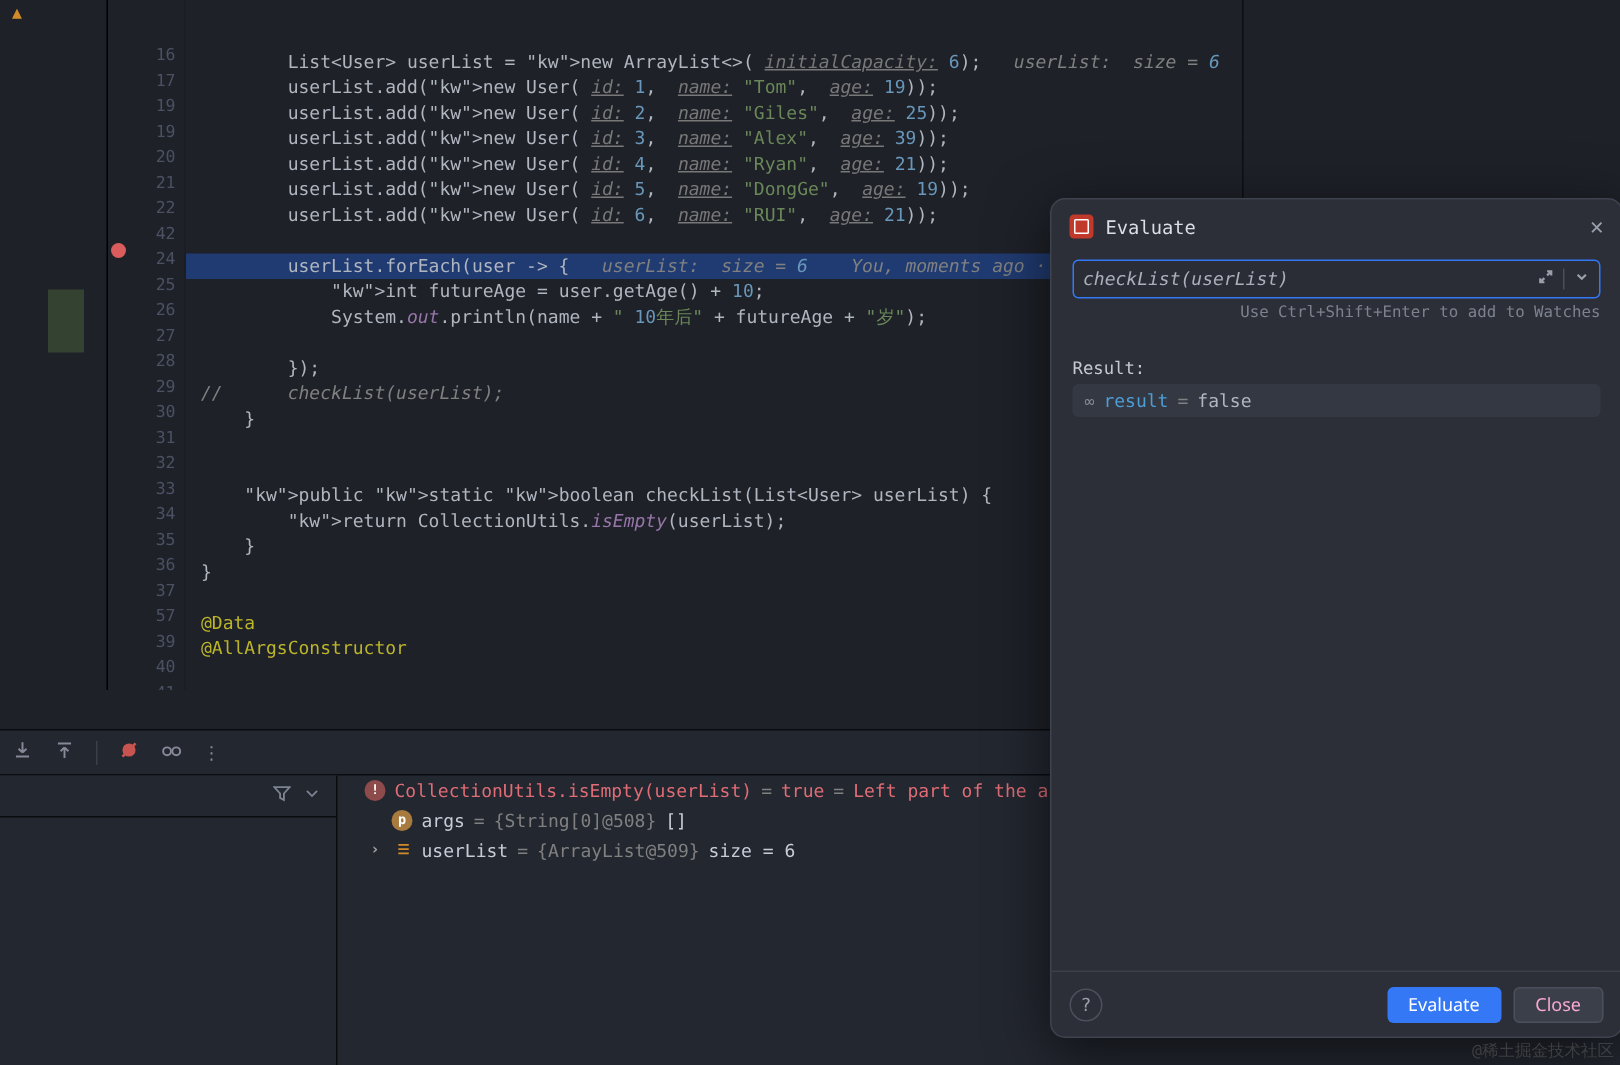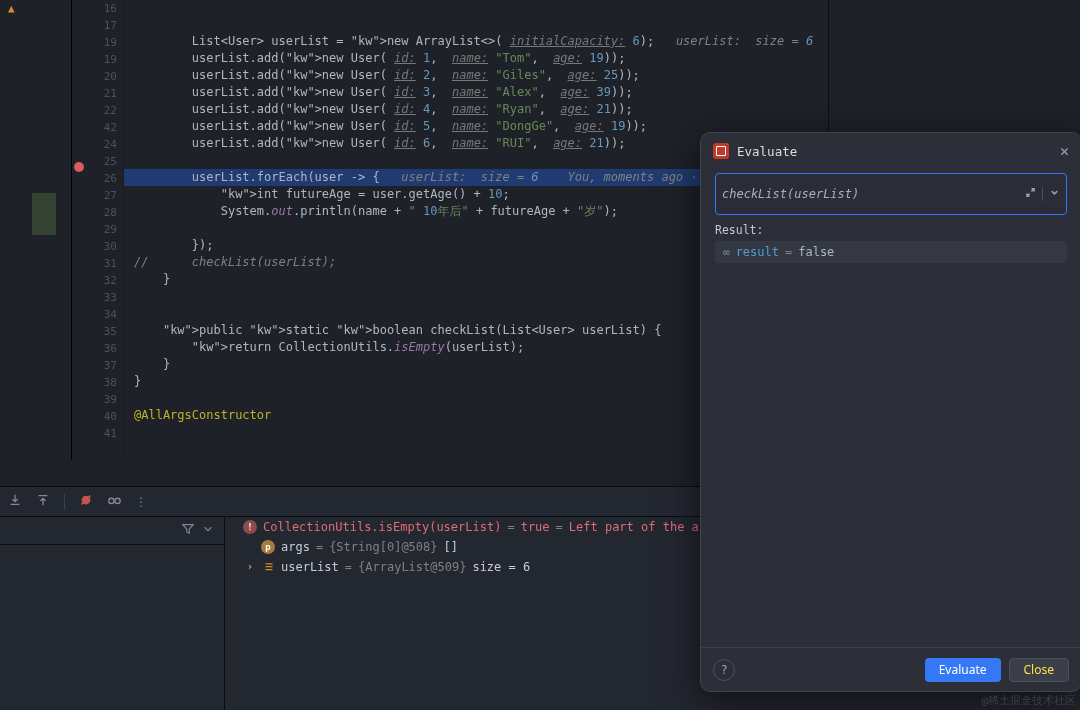--- a/index.html
+++ b/index.html
@@ -22,21 +22,21 @@
     --blue:#3478f6;
     --link:#287bde;
   }
   *{box-sizing:border-box;margin:0;padding:0;font-family:"SF Mono","Menlo","Consolas",monospace;}
   body{background:var(--bg);color:var(--text);width:1080px;height:710px;overflow:hidden;position:relative;font-size:12px;}
   .main{position:absolute;top:0;left:0;right:0;height:460px;display:flex;}
   .left-col{width:72px;height:100%;background:var(--bg);border-right:1px solid #000;}
   .left-mark{position:absolute;left:8px;top:2px;color:#d08a2a;font-size:11px;}
   .coverage{position:absolute;left:32px;top:193px;width:24px;height:42px;background:#4e6b3c;opacity:.45;}
   .editor{flex:1;display:flex;height:100%;overflow:hidden;}
-  .gutter{width:36px;background:var(--bg);border-right:1px solid #1a1d23;text-align:right;padding-right:6px;padding-top:0;}
+  .gutter{width:36px;background:var(--bg);border-right:1px solid #1a1d23;text-align:right;padding-right:6px;padding-top:28px;}
   .gutter div{height:17px;line-height:17px;color:#495163;font-size:11px;}
   .bpcol{width:16px;background:var(--bg);position:relative;}
   .bp{position:absolute;left:2px;top:162px;width:10px;height:10px;border-radius:50%;background:#db5c5c;}
   .lines{flex:1;padding-top:16px;position:relative;}
   .code-line{height:17px;line-height:17px;white-space:pre;padding-left:10px;}
   .hl{background:rgba(33,66,131,.8);}
   .str{color:var(--str);}
   .num{color:var(--num);}
   .param{color:var(--hint);font-style:italic;text-decoration:underline;}
   .cmn{color:#808080;font-style:italic;}
@@ -66,34 +66,34 @@
 
   
   .popup{position:absolute;top:132px;left:700px;width:382px;height:560px;background:#2c2f38;border:1px solid #3e434e;border-radius:10px;box-shadow:0 10px 40px rgba(0,0,0,.6);display:flex;flex-direction:column;}
   .phead{height:36px;display:flex;align-items:center;padding:0 12px;}
   .phead .icon{width:16px;height:16px;background:#c0392b;border-radius:3px;margin-right:8px;position:relative;}
   .phead .icon::after{content:"";position:absolute;inset:3px;border:1.5px solid #fff;border-radius:1px;}
   .phead .title{color:#d9dde4;font-size:12.5px;}
   .phead .close{margin-left:auto;color:#9aa0ab;font-size:15px;cursor:pointer;}
   .pbody{flex:1;padding:4px 14px 0;}
   .plabel{font-size:11.5px;color:#c3c8d1;margin-bottom:4px;}
-  .exprbox{display:flex;border:1.5px solid var(--blue);background:#2a2d36;border-radius:4px;height:42px;align-items:center;padding:0 6px;}
+  .exprbox{display:flex;border:1.5px solid var(--blue);background:#2a2d36;border-radius:4px;height:26px;align-items:center;padding:0 6px;}
   .exprbox .expr{flex:1;color:#aab0bb;font-style:italic;font-size:12px;}
   .exprbox .ctrls{display:flex;gap:6px;color:#8c929e;}
   .exprbox svg{width:11px;height:11px;stroke:#9aa0ab;fill:none;stroke-width:1.6;}
   .hinttext{color:#7c828e;font-size:10.5px;text-align:right;margin-top:3px;}
-  .resbox{margin-top:8px;}
+  .resbox{margin-top:24px;}
   .resrow{background:#343842;border-radius:4px;height:22px;display:flex;align-items:center;padding:0 8px;gap:6px;font-size:12px;}
   .resrow .link{color:#4e9dd6;}
   .pfoot{height:44px;border-top:1px solid #3a3f49;display:flex;align-items:center;padding:0 12px;gap:8px;}
   .helpbtn{width:22px;height:22px;border-radius:50%;border:1px solid #4b505c;color:#9aa0ab;display:flex;align-items:center;justify-content:center;font-size:12px;}
   .pfoot .spacer{flex:1;}
   .btn{height:24px;padding:0 14px;border-radius:4px;font-size:12px;display:flex;align-items:center;cursor:pointer;font-family:system-ui,-apple-system,sans-serif;}
   .btn.primary{background:var(--blue);color:#fff;}
-  .btn.secondary{background:#3b3f4a;color:#fde047;border:1px solid #4b505c;}
+  .btn.secondary{background:#3b3f4a;color:#f9a8d4;border:1px solid #4b505c;}
   .right-tab{position:absolute;right:0;top:515px;color:#9aa0ab;font-size:11px;padding:4px 8px;}
 </style>
 </head>
 <body>
 
 <div class="main">
   <div class="left-col">
     <span class="left-mark">▲</span>
     <div class="coverage"></div>
   </div>
@@ -117,21 +117,21 @@
         <div>28</div>
         <div>29</div>
         <div>30</div>
         <div>31</div>
         <div>32</div>
         <div>33</div>
         <div>34</div>
         <div>35</div>
         <div>36</div>
         <div>37</div>
-        <div>38</div>
+        <div>57</div>
         <div>39</div>
         <div>40</div>
         <div>41</div>
       </div>
     <div class="lines" id="lines">
         <div class="code-line">&nbsp;</div>
         <div class="code-line">        List&lt;User&gt; userList = <span class="&lt;span">"kw"</span>&gt;new ArrayList&lt;&gt;( <span class="param">initialCapacity:</span> <span class="num">6</span>);   <span class="itc">userList:  size = <span class="num">6</span></span></div>
         <div class="code-line">        userList.add(<span class="&lt;span">"kw"</span>&gt;new User( <span class="param">id:</span> <span class="num">1</span>,  <span class="param">name:</span> <span class="str">"Tom"</span>,  <span class="param">age:</span> <span class="num">19</span>));</div>
         <div class="code-line">        userList.add(<span class="&lt;span">"kw"</span>&gt;new User( <span class="param">id:</span> <span class="num">2</span>,  <span class="param">name:</span> <span class="str">"Giles"</span>,  <span class="param">age:</span> <span class="num">25</span>));</div>
         <div class="code-line">        userList.add(<span class="&lt;span">"kw"</span>&gt;new User( <span class="param">id:</span> <span class="num">3</span>,  <span class="param">name:</span> <span class="str">"Alex"</span>,  <span class="param">age:</span> <span class="num">39</span>));</div>
@@ -146,20 +146,21 @@
         <div class="code-line">        });</div>
         <div class="code-line"><span class="cmn">//      checkList(userList);</span></div>
         <div class="code-line">    }</div>
         <div class="code-line">&nbsp;</div>
         <div class="code-line">&nbsp;</div>
         <div class="code-line">    <span class="&lt;span">"kw"</span>&gt;public <span class="&lt;span">"kw"</span>&gt;static <span class="&lt;span">"kw"</span>&gt;boolean checkList(List&lt;User&gt; userList) {</div>
         <div class="code-line">        <span class="&lt;span">"kw"</span>&gt;return CollectionUtils.<span class="field">isEmpty</span>(userList);</div>
         <div class="code-line">    }</div>
         <div class="code-line">}</div>
         <div class="code-line">&nbsp;</div>
+        <div class="code-line"><span class="ann">@Data</span></div>
         <div class="code-line"><span class="ann">@AllArgsConstructor</span></div>
       </div>
   </div>
 </div>
 <div class="vdiv"></div>
 
 <div class="bottom">
   <div class="btoolbar">
     <span><svg viewBox="0 0 16 16">
           <path d="M8 2v8m0 0l-3-3m3 3l3-3M3 13h10"></path>
@@ -231,20 +232,21 @@
       <span class="ctrls">
         <span><svg viewBox="0 0 12 12">
               <path d="M2 7v3h3M10 5V2H7M2 10l3-3M10 2L7 5"></path>
             </svg></span>
         <span style="width:1px;height:14px;background:#4a4f5b;"></span>
         <span><svg viewBox="0 0 12 12">
               <path d="M3 4.5l3 3 3-3"></path>
             </svg></span>
       </span>
     </div>
+    <div class="hinttext">Use Ctrl+Shift+Enter to add to Watches</div>
     <div class="resbox">
       <div class="plabel">Result:</div>
       <div class="resrow">
         <span style="color:#808894;font-size:11px;">∞</span>
         <span class="link">result</span>
         <span class="dim"> = </span>
         <span>false</span>
       </div>
     </div>
   </div>

